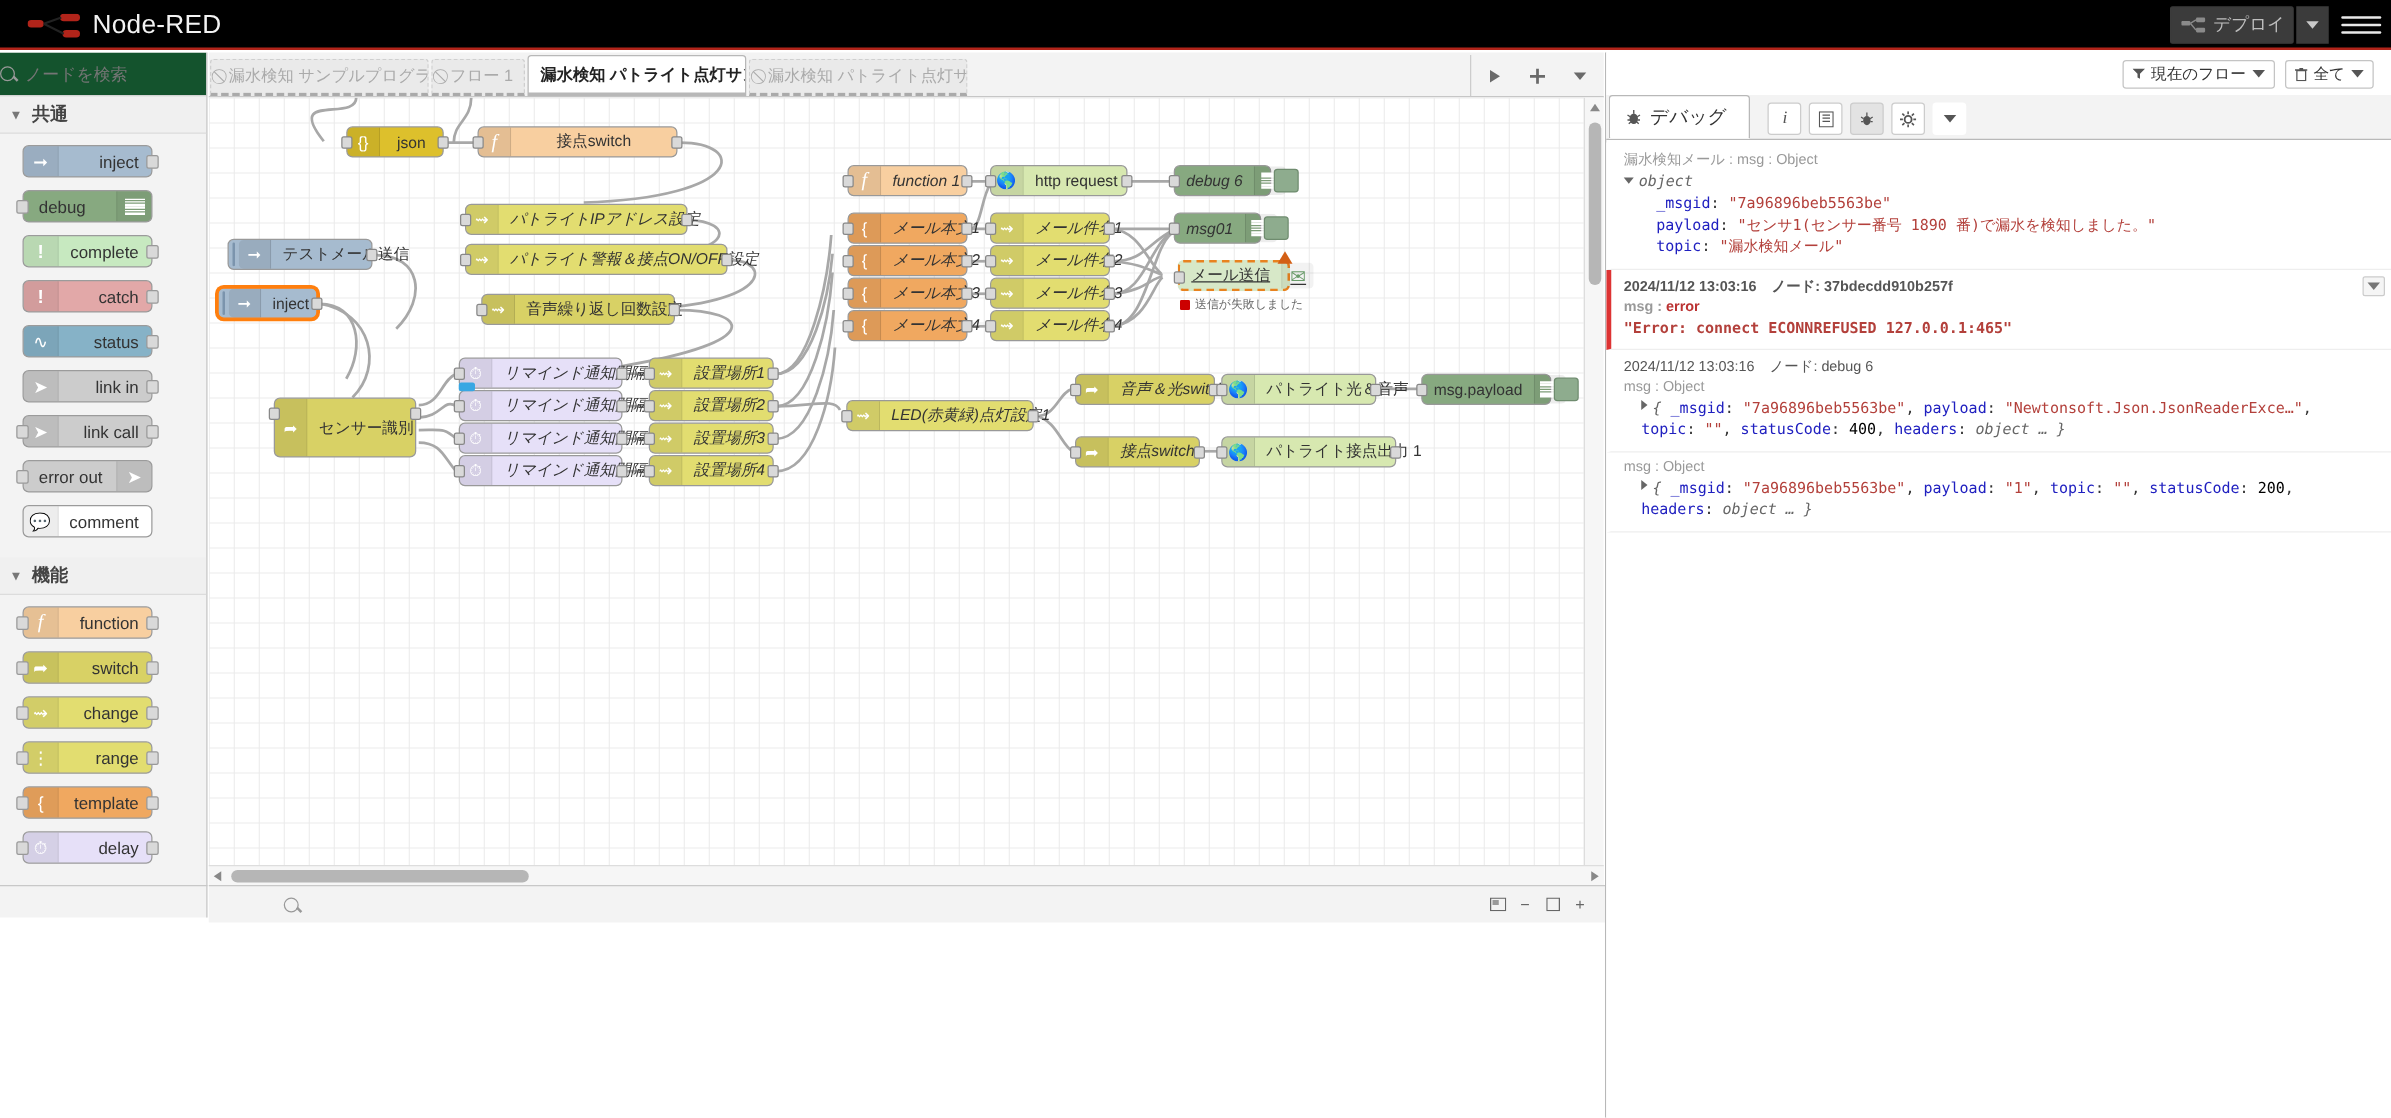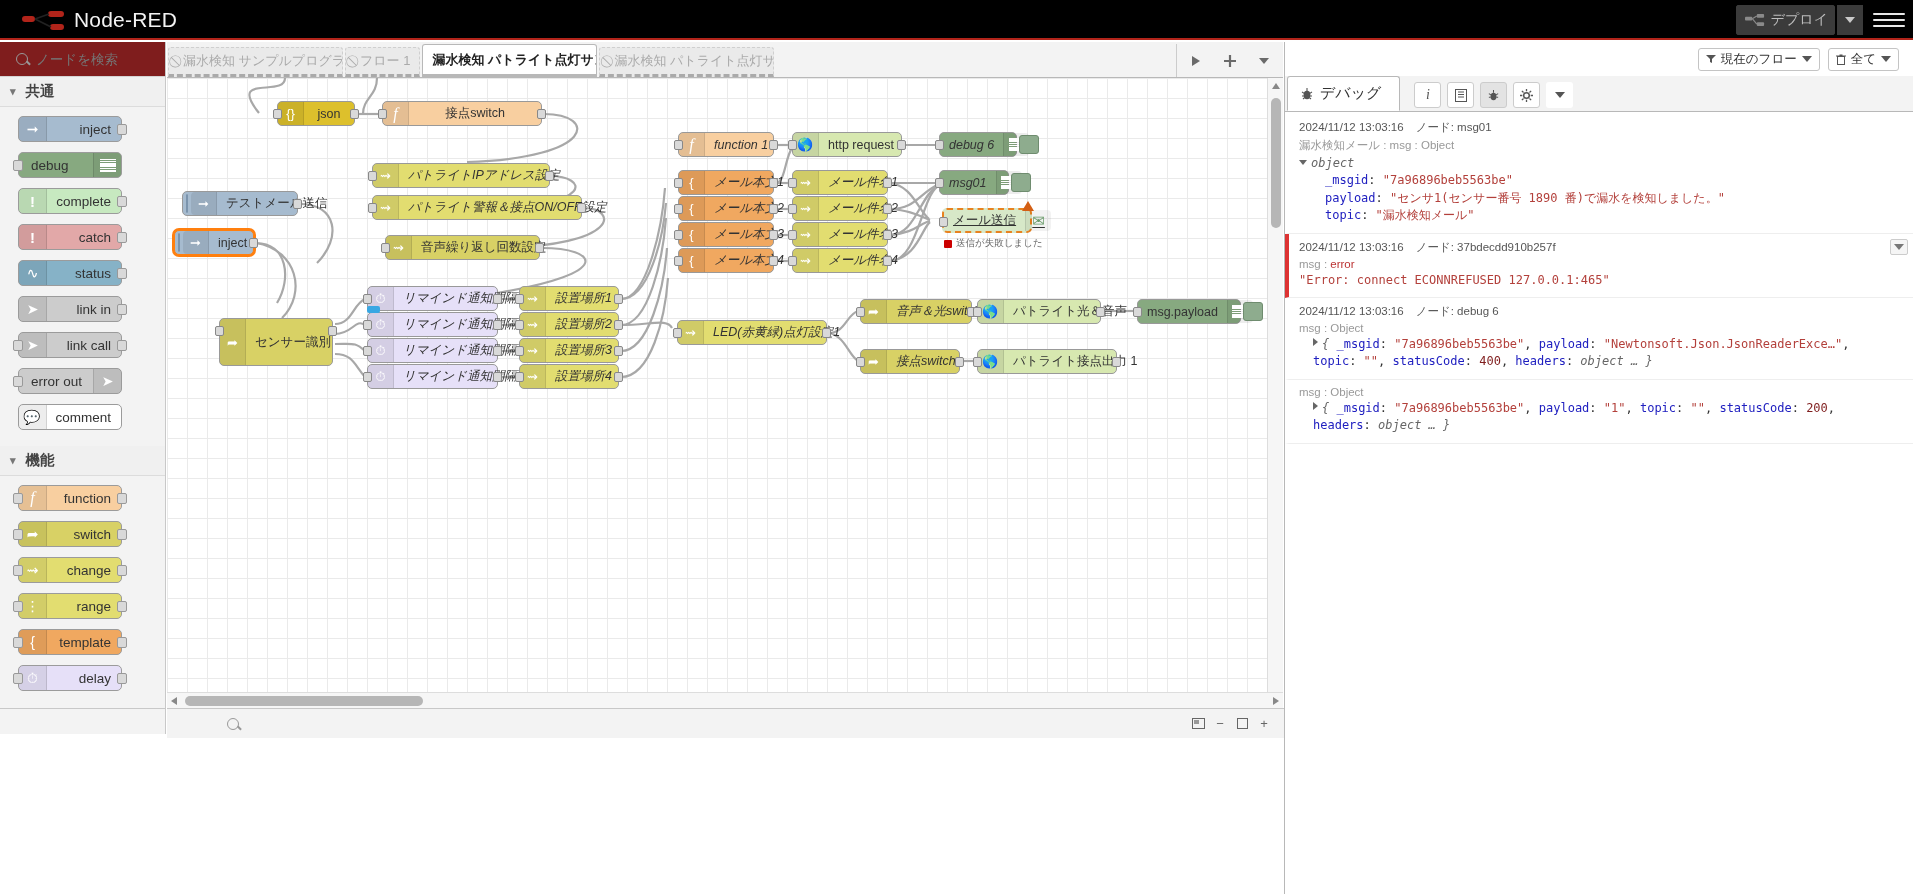--- a/index.html
+++ b/index.html
@@ -37,22 +37,22 @@
     display:flex; flex-direction:column; justify-content:center; gap:4px; cursor:pointer;
   }
   #hamburger i { display:block; height:2px; background:#e8e8e8; border-radius:1px; }
 
   
   #palette {
     position:absolute; left:0; top:42px; width:166px; height:666px;
     background:#f3f3f3; border-right:1px solid #c8c8c8; overflow:hidden;
   }
   #palette-search {
-    height:35px; border-bottom:1px solid #d4d4d4; background:#7f1d1d;
-    display:flex; align-items:center; padding-left:16px;
+    height:35px; border-bottom:1px solid #d4d4d4; background:#14532d;
+    display:flex; align-items:center; padding-left:0;
   }
   #palette-search input {
     border:none; outline:none; font-size:13.5px; color:#aaa; width:120px;
     font-family:"Liberation Sans", sans-serif; background:transparent;
   }
   .mag { width:12px;height:12px;border:1.6px solid #999;border-radius:50%;position:relative;margin-right:6px;flex:none;}
   .mag:after{content:"";position:absolute;width:5px;height:1.6px;background:#999;transform:rotate(45deg);right:-4px;bottom:0px;}
   .cat-head {
     height:30px; background:#f0f0f0; border-bottom:1px solid #dcdcdc;
     display:flex; align-items:center; padding-left:10px; cursor:pointer;
@@ -209,29 +209,29 @@
   .fbtn {
     height:23px; border:1px solid #c4c4c4; border-radius:3px; background:#fff;
     display:flex;align-items:center;gap:5px; padding:0 7px; font-size:12.5px; color:#333;
     cursor:pointer;
   }
   #msglist { position:absolute; left:0; top:72px; width:629px; height:780px; overflow:hidden; background:#fff;}
   .msg {
     border-bottom:1px solid #eee; border-left:4px solid transparent;
     padding:6px 16px 8px 10px; position:relative; font-size:12px;
   }
-  .msg.err { border-left-color:#d33; }
+  .msg.err { border-left-color:#d33;font-weight:bold; }
   .msg-top { color:#555; font-size:11.5px; margin-bottom:3px; }
   .msg-top .nodelbl { margin-left:12px; }
   .msg-sub { color:#999; font-size:11.5px; margin-bottom:2px; }
   .msg-sub .tp { color:#b33; }
   .msg-body { font-family:"DejaVu Sans Mono", monospace; font-size:12px; line-height:1.45; }
   .k-prop { color:#2020c0; }
   .v-str  { color:#b3403b; }
-  .v-num  { color:#7f1d1d; }
+  .v-num  { color:#000000; }
   .obj-it { color:#666; font-style:italic; }
   .tri { display:inline-block; width:0;height:0;
     border-top:4px solid transparent;border-bottom:4px solid transparent;border-left:5px solid #666;
     margin-right:4px; vertical-align:2px;}
   .tri.open { border-left:4px solid transparent;border-right:4px solid transparent;
     border-top:5px solid #666; border-bottom:none; vertical-align:2px;}
   .msg-caret { position:absolute; right:6px; top:5px; width:18px;height:16px;
     border:1px solid #ccc; border-radius:2px; background:#f5f5f5;
     display:flex;align-items:center;justify-content:center; cursor:pointer; }
   .indent1 { padding-left:14px; }
@@ -823,21 +823,20 @@
             <path d="M7 0 V2.5 M7 11.5 V14 M0 7 H2.5 M11.5 7 H14 M2 2 L3.8 3.8 M10.2 10.2 L12 12 M12 2 L10.2 3.8 M3.8 10.2 L2 12" stroke="#555" stroke-width="1.4"></path>
           </svg>
         </div>
         <div class="sb-ic" style="border: none;">
           <span class="caret-d" style="border-top-color:#555"></span>
         </div>
       </div>
   </div>
   <div id="msglist">
       <div class="msg">
-        <div class="msg-top"><span>2024/11/12 13:03:16</span><span class="nodelbl">ノード: msg01</span></div>
         <div class="msg-sub">漏水検知メール : msg : Object</div>
         <div class="msg-body">
           <div class="obj-it"><span class="tri open"></span>object</div>
           <div class="indent2"><span class="k-prop">_msgid</span>: <span class="v-str">"7a96896beb5563be"</span></div>
           <div class="indent2"><span class="k-prop">payload</span>: <span class="v-str">"センサ1(センサー番号 1890 番)で漏水を検知しました。"</span></div>
           <div class="indent2"><span class="k-prop">topic</span>: <span class="v-str">"漏水検知メール"</span></div>
         </div>
       </div>
       <div class="msg err">
         <div class="msg-top"><span>2024/11/12 13:03:16</span><span class="nodelbl">ノード: 37bdecdd910b257f</span></div>

